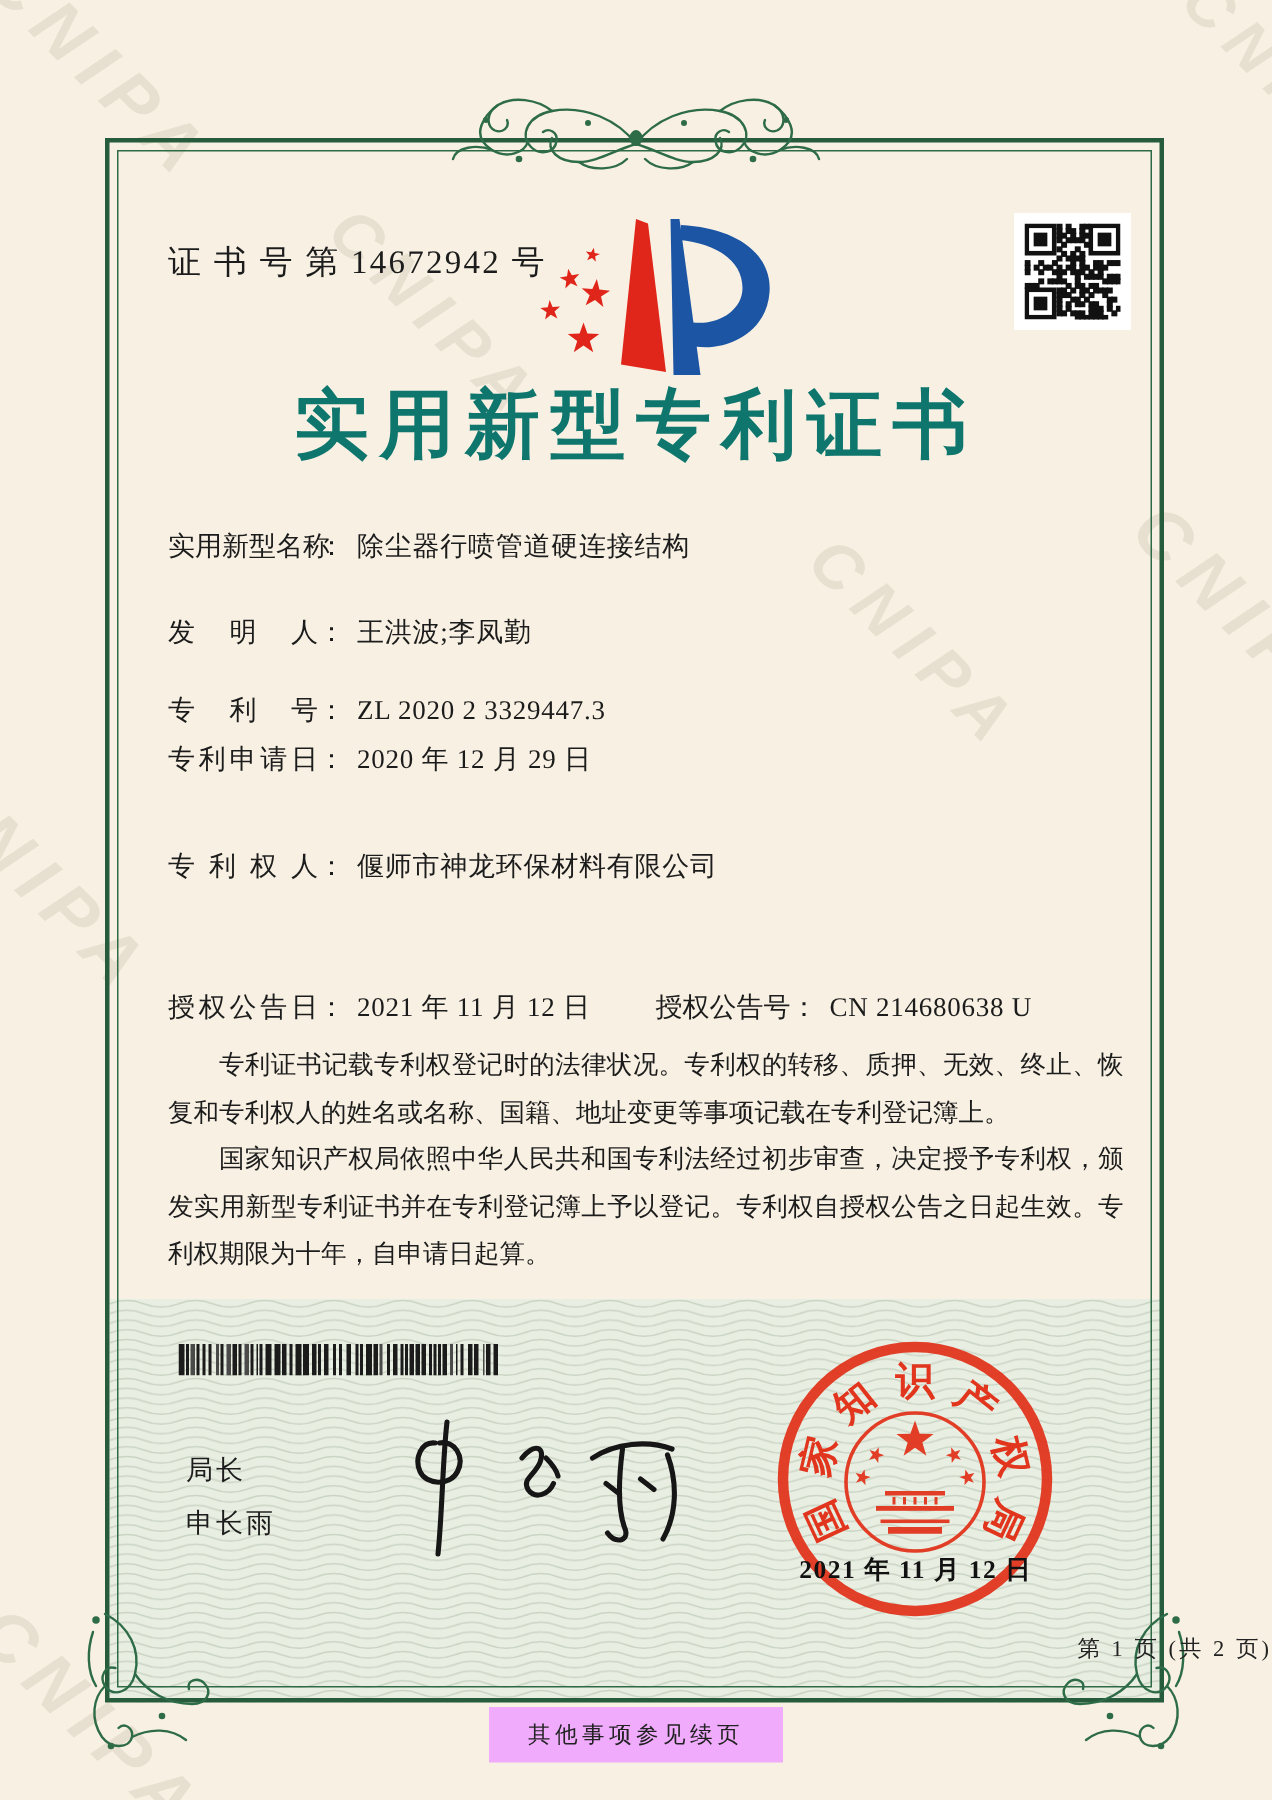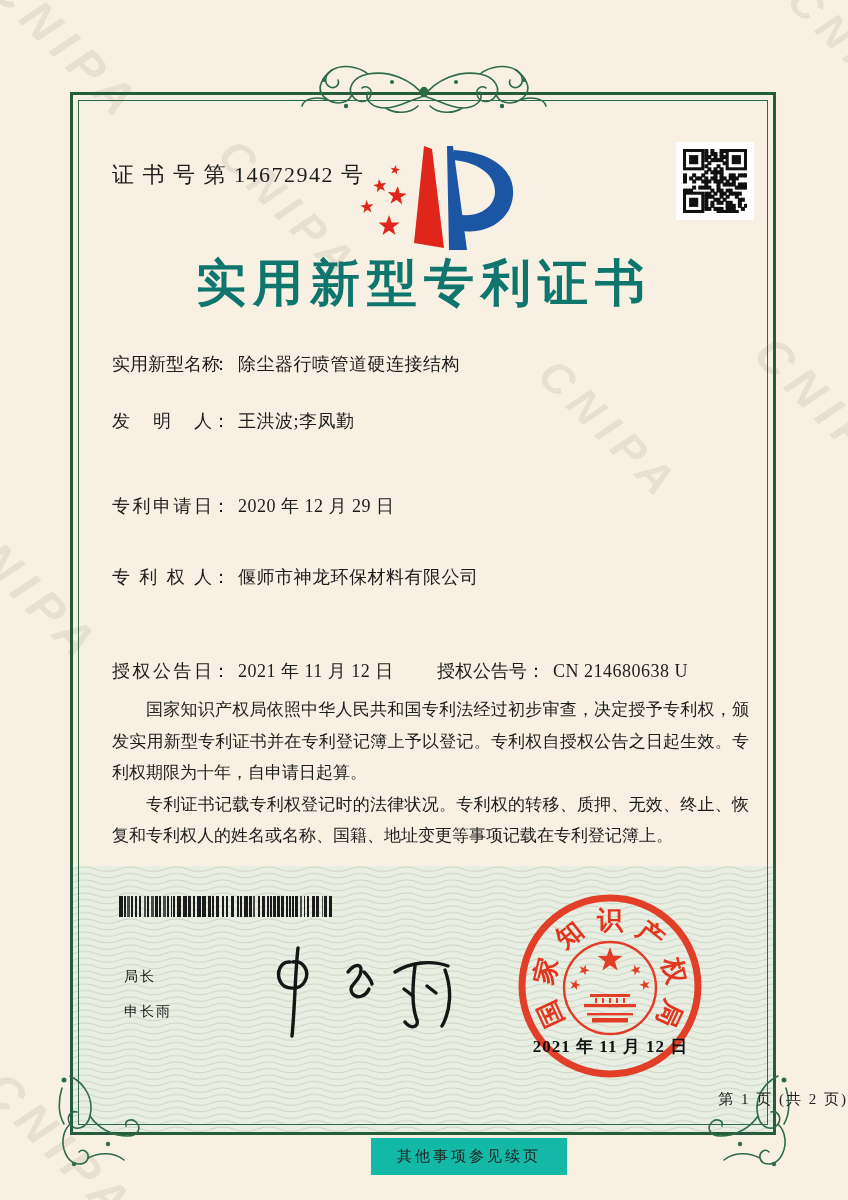--- a/index.html
+++ b/index.html
@@ -39,30 +39,30 @@
     text-align:center; font-size:50px; font-weight:bold; letter-spacing:7px; color:#0f766e;}
   .frow{position:absolute; left:112px; z-index:5; font-size:18px; white-space:nowrap;}
   .flabel{display:inline-block; width:100px; text-align:justify; text-align-last:justify; vertical-align:top;}
   .fcolon{display:inline-block; margin-right:8px;}
   .fval{letter-spacing:0.5px;}
   .grant-no{position:absolute; left:325px; top:0;}
   .paras{position:absolute; left:112px; top:694px; width:637px; z-index:5;
     font-size:17px; line-height:31.5px; text-align:justify;}
   .paras p{margin:0; text-indent:2em;}
   .barcode{position:absolute; left:119px; top:896px; z-index:5; line-height:0;}
-  .sig-label{position:absolute; left:124px; z-index:5; font-size:14px; letter-spacing:2px;}
+  .sig-label{position:absolute; left:124px; z-index:5; font-size:18px; letter-spacing:2px;}
   .sig-title{top:968px;} .sig-name{top:1003px;}
   .signature{position:absolute; left:252px; top:934px; z-index:5; line-height:0;}
   .seal{position:absolute; left:512px; top:888px; z-index:6; line-height:0;}
   .seal-date{position:absolute; left:518px; top:1035px; width:185px; z-index:7;
     text-align:center; font-size:17px; font-weight:bold; letter-spacing:1px; color:#111;}
   .page-info{position:absolute; left:0; right:0; top:1090px; z-index:5;
     text-align:right; font-size:15px; color:#222; letter-spacing:2px;}
   .footer-note{position:absolute; left:50%; transform:translateX(-50%); top:1138px; z-index:5;
-    background:#14b8a6; padding:9px 26px; font-size:15px; letter-spacing:3px; color:#222;margin-left:45px;}
+    background:#f0abfc; padding:9px 26px; font-size:15px; letter-spacing:3px; color:#222;}
 </style>
 </head>
 <body>
 
 <div class="page">
 
   <span class="wm" style="left:-30px; top:18px; font-size:48px;">CNIPA</span>
   <span class="wm" style="left:200px; top:185px; font-size:44px;">CNIPA</span>
   <span class="wm" style="left:520px; top:405px; font-size:44px;">CNIPA</span>
   <span class="wm" style="left:735px; top:385px; font-size:48px;">CNIPA</span>
@@ -322,36 +322,39 @@
   </div>
 
   <div class="title">实用新型专利证书</div>
 
   <div class="frow" style="top:352px;">
     <span class="flabel">实用新型名称</span><span class="fcolon">：</span><span class="fval">除尘器行喷管道硬连接结构</span>
   </div>
   <div class="frow" style="top:409px;">
     <span class="flabel">发明人</span><span class="fcolon">：</span><span class="fval">王洪波;李凤勤</span>
   </div>
+  <div class="frow" style="top:461px;">
+    <span class="flabel">专利号</span><span class="fcolon">：</span><span class="fval">ZL 2020 2 3329447.3</span>
+  </div>
   <div class="frow" style="top:494px;">
     <span class="flabel">专利申请日</span><span class="fcolon">：</span><span class="fval">2020 年 12 月 29 日</span>
   </div>
   <div class="frow" style="top:565px;">
     <span class="flabel">专利权人</span><span class="fcolon">：</span><span class="fval">偃师市神龙环保材料有限公司</span>
   </div>
   <div class="frow" style="top:659px; width:637px;">
     <span class="flabel">授权公告日</span><span class="fcolon">：</span><span class="fval">2021 年 11 月 12 日</span>
     <span class="grant-no">
       <span>授权公告号</span><span class="fcolon">：</span><span class="fval">CN 214680638 U</span>
     </span>
   </div>
 
   <div class="paras">
+    <p>专利证书记载专利权登记时的法律状况。专利权的转移、质押、无效、终止、恢复和专利权人的姓名或名称、国籍、地址变更等事项记载在专利登记簿上。</p>
     <p>国家知识产权局依照中华人民共和国专利法经过初步审查，决定授予专利权，颁发实用新型专利证书并在专利登记簿上予以登记。专利权自授权公告之日起生效。专利权期限为十年，自申请日起算。</p>
-    <p>专利证书记载专利权登记时的法律状况。专利权的转移、质押、无效、终止、恢复和专利权人的姓名或名称、国籍、地址变更等事项记载在专利登记簿上。</p>
   </div>
 
   <div class="barcode">
     <svg id="barcode-svg" width="216" height="21" xmlns="http://www.w3.org/2000/svg">
         <rect x="0" y="0" width="4" height="21" fill="#1b1b1b"></rect>
         <rect x="5" y="0" width="2" height="21" fill="#1b1b1b"></rect>
         <rect x="8" y="0" width="3" height="21" fill="#4a4a4a"></rect>
         <rect x="12" y="0" width="2" height="21" fill="#1b1b1b"></rect>
         <rect x="16" y="0" width="2" height="21" fill="#1b1b1b"></rect>
         <rect x="20" y="0" width="2" height="21" fill="#1b1b1b"></rect>

